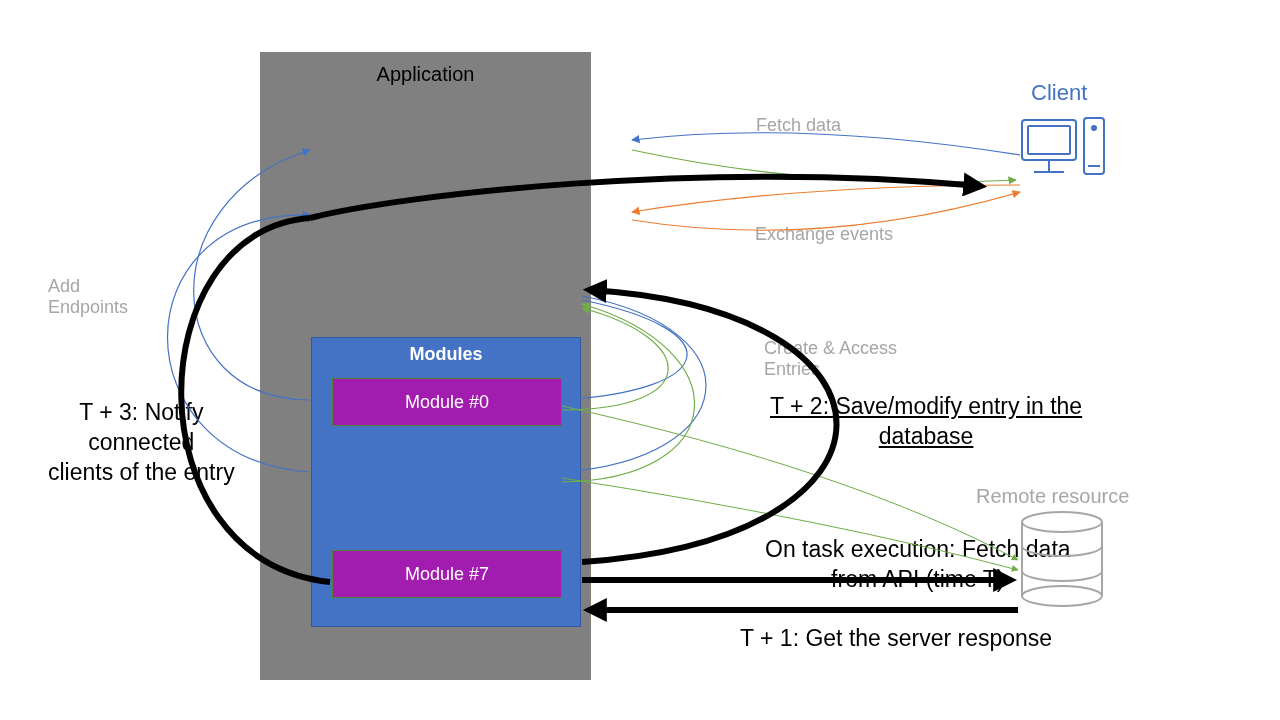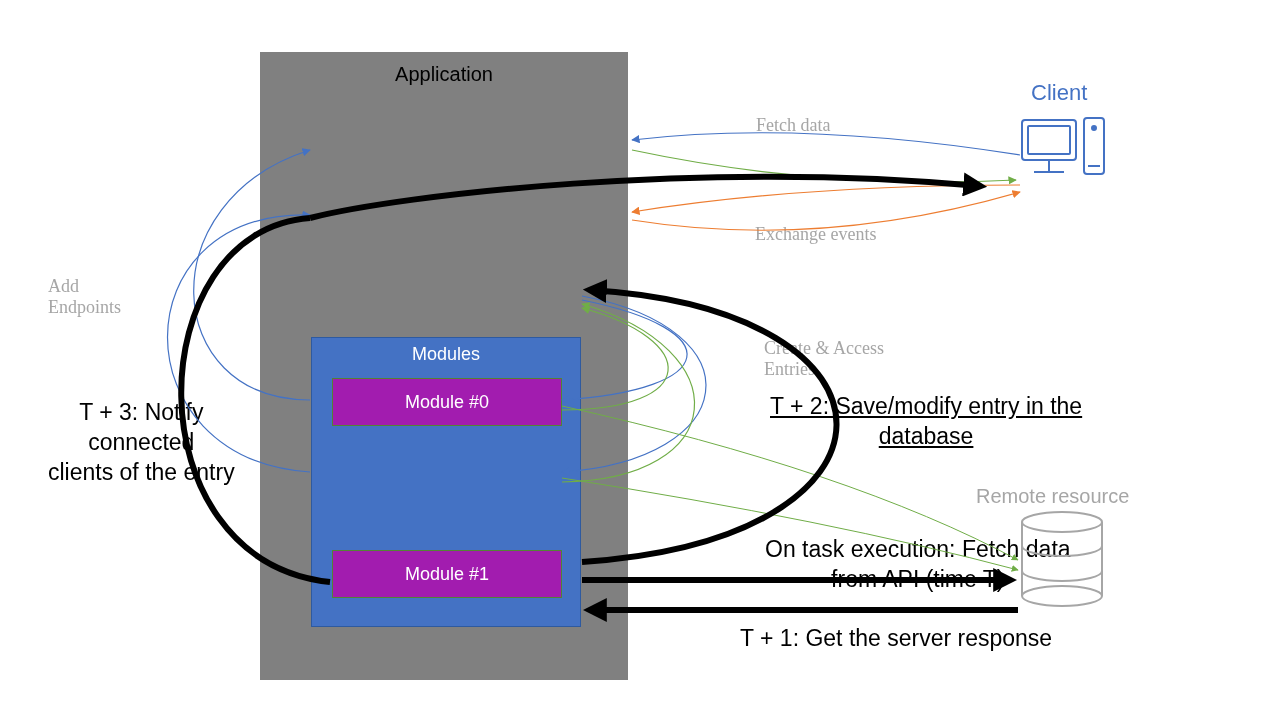--- a/index.html
+++ b/index.html
@@ -8,21 +8,21 @@
     height: 720px;
     position: relative;
     font-family: "Segoe UI", Arial, sans-serif;
     background: #ffffff;
     overflow: hidden;
   }
   .app-container {
     position: absolute;
     left: 260px;
     top: 52px;
-    width: 368px;
+    width: 331px;
     height: 628px;
     background: #808080;
     border: 1px solid #808080;
   }
   .app-title {
     position: absolute;
     left: 0;
     top: 10px;
     width: 100%;
     text-align: center;
@@ -45,20 +45,21 @@
   .db-connection { left: 50px; top: 212px; width: 270px; height: 48px; }
   .modules-container { left: 50px; top: 284px; width: 270px; height: 290px; }
   .modules-title {
     position: absolute;
     left: 0;
     top: 6px;
     width: 100%;
     text-align: center;
     color: #fff;
     font-size: 18px;
+    font-weight: bold;
   }
   .green-box {
     position: absolute;
     background: #a21caf;
     border: 1px solid #548235;
     color: #fff;
     text-align: center;
     font-size: 18px;
     display: flex;
     align-items: center;
@@ -79,21 +80,20 @@
     position: absolute;
     left: 976px;
     top: 485px;
     color: #a6a6a6;
     font-size: 20px;
   }
   .label {
     position: absolute;
     color: #a6a6a6;
     font-size: 18px;
-    font-family: Liberation Serif, serif;
   }
   .dark-label {
     position: absolute;
     color: #000;
     font-size: 23px;
     line-height: 1.3;
   }
   svg.overlay {
     position: absolute;
     left: 0;
@@ -104,21 +104,21 @@
   }
 </style>
 </head>
 <body>
 
 <div class="app-container">
   <div class="app-title">Application</div>
   <div class="blue-box modules-container">
     <div class="modules-title">Modules</div>
     <div class="green-box module0">Module #0</div>
-    <div class="green-box module2">Module #1</div>
+    <div class="green-box module2">Module #7</div>
   </div>
 </div>
 
 <div class="client-label">Client</div>
 <div class="remote-label">Remote resource</div>
 
 <div class="label" style="left:756px; top:115px;">Fetch data</div>
 <div class="label" style="left:755px; top:224px;">Exchange events</div>
 <div class="label" style="left:48px; top:276px; white-space:pre;">Add
 Endpoints</div>

